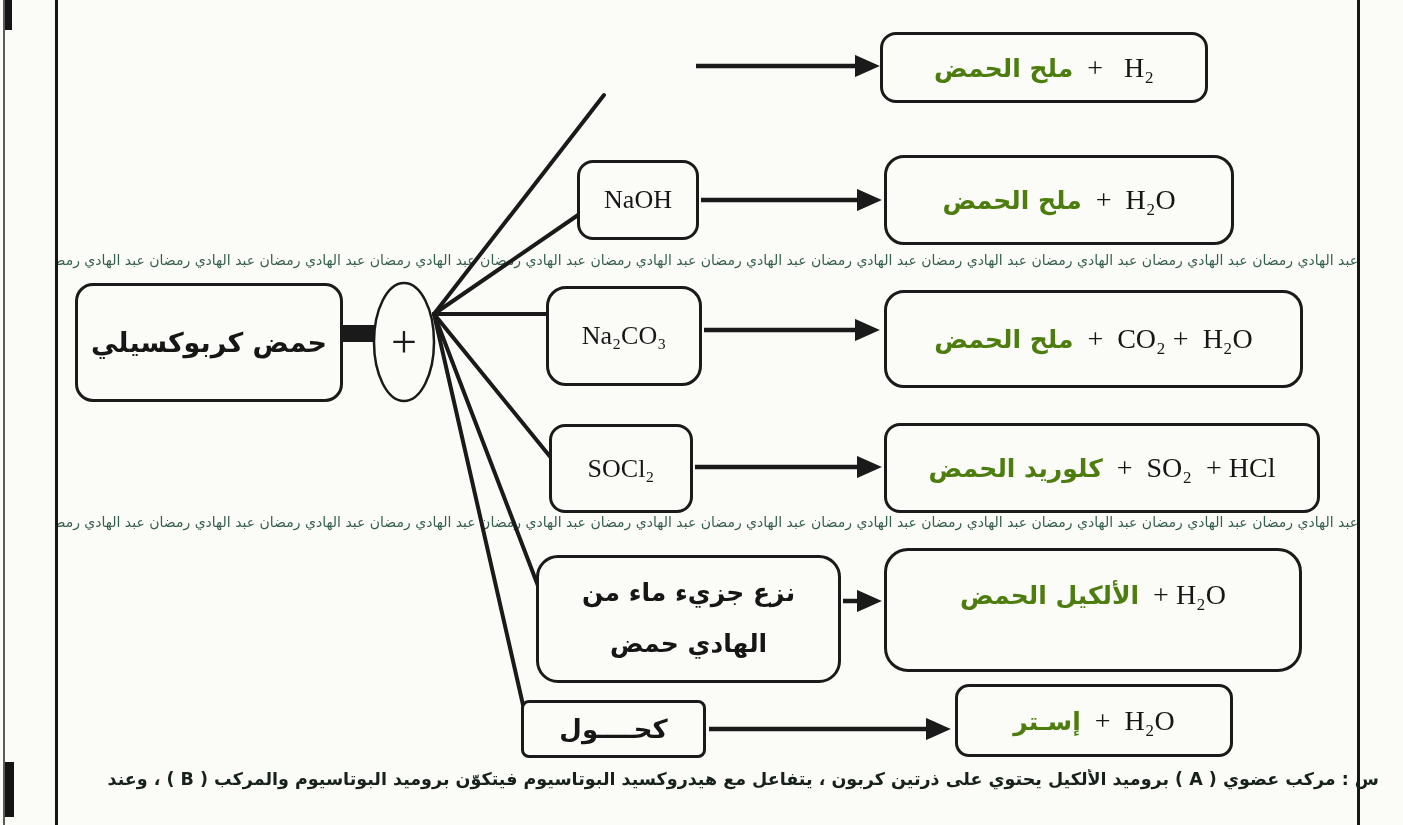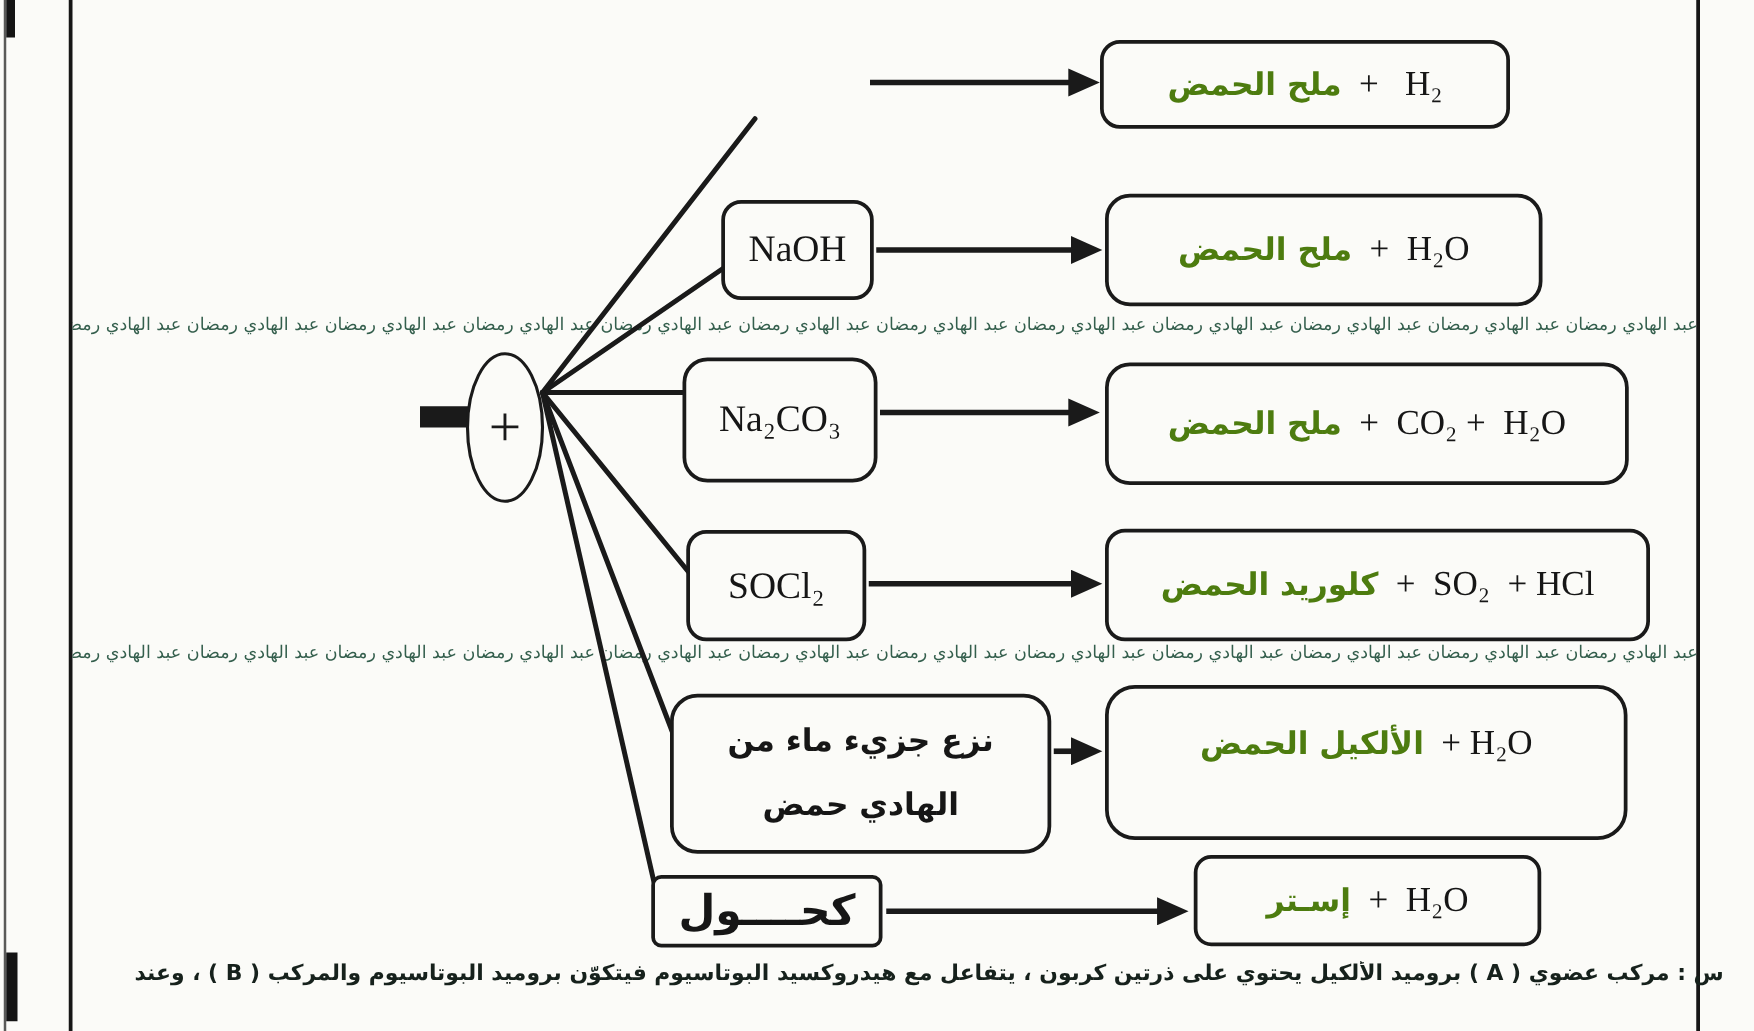--- a/index.html
+++ b/index.html
@@ -26,21 +26,21 @@
   
   svg.wires{position:absolute;left:0;top:0;z-index:1;}
 
   
   .box{
     position:absolute;z-index:2;box-sizing:border-box;
     background:#fbfbf8;border:3.5px solid #1a1a1a;
     display:flex;align-items:center;justify-content:center;
     text-align:center;
   }
-  .formula-label{font-family:"Liberation Serif",serif;font-size:30px;font-weight:400;color:#161616;}
+  .formula-label{font-family:"Liberation Serif",serif;font-size:26px;font-weight:400;color:#161616;}
   .arabic-label{font-family:"DejaVu Sans",sans-serif;font-weight:700;color:#161616;}
 
   .product-inner{display:flex;align-items:baseline;justify-content:center;gap:14px;direction:ltr;}
   .pname{font-family:"DejaVu Sans",sans-serif;font-weight:700;font-size:25px;color:#4d7c0f;white-space:nowrap;}
   .pform{font-family:"Liberation Serif","DejaVu Sans",serif;font-size:28px;font-weight:400;color:#161616;white-space:pre;}
 
   .plus-sign{
     position:absolute;left:384px;top:310px;width:40px;height:62px;z-index:3;
     display:flex;align-items:center;justify-content:center;
     font-family:"Liberation Serif",serif;font-size:46px;font-weight:400;color:#1a1a1a;
@@ -95,36 +95,39 @@
       <line x1="709" y1="729" x2="927" y2="729" marker-end="url(#ah)"></line>
     </g>
 
     <rect x="336" y="325" width="46" height="17" fill="#1a1a1a"></rect>
 
     <ellipse cx="404" cy="342" rx="30" ry="59" fill="#fbfbf8" stroke="#1a1a1a" stroke-width="2.5"></ellipse>
   </svg>
 
   <div class="plus-sign">+</div>
 
+  <div class="box" style="left:75px;top:283px;width:268px;height:119px;border-radius:18px;">
+    <span class="arabic-label" style="font-size:27px;">حمض كربوكسيلي</span>
+  </div>
 
   <div class="box" style="left:577px;top:160px;width:122px;height:80px;border-radius:16px;">
     <span class="formula-label">NaOH</span>
   </div>
   <div class="box" style="left:546px;top:286px;width:156px;height:100px;border-radius:20px;">
     <span class="formula-label">Na₂CO₃</span>
   </div>
   <div class="box" style="left:549px;top:424px;width:144px;height:89px;border-radius:16px;">
     <span class="formula-label">SOCl₂</span>
   </div>
   <div class="box two-line" style="left:536px;top:555px;width:305px;height:128px;border-radius:22px;">
     <span class="arabic-label">نزع جزيء ماء من</span>
     <span class="arabic-label">الهادي حمض</span>
   </div>
   <div class="box" style="left:521px;top:700px;width:185px;height:58px;border-radius:8px;">
-    <span class="arabic-label" style="font-size:34px;text-align:center;">كحــــول</span>
+    <span class="arabic-label" style="font-size:26px;text-align:center;">كحــــول</span>
   </div>
 
   <div class="box" style="left:880px;top:32px;width:328px;height:71px;border-radius:16px;">
     <div class="product-inner">
       <span class="pname">ملح الحمض</span>
       <span class="pform">+   H₂</span>
     </div>
   </div>
   <div class="box" style="left:884px;top:155px;width:350px;height:90px;border-radius:20px;">
     <div class="product-inner">

